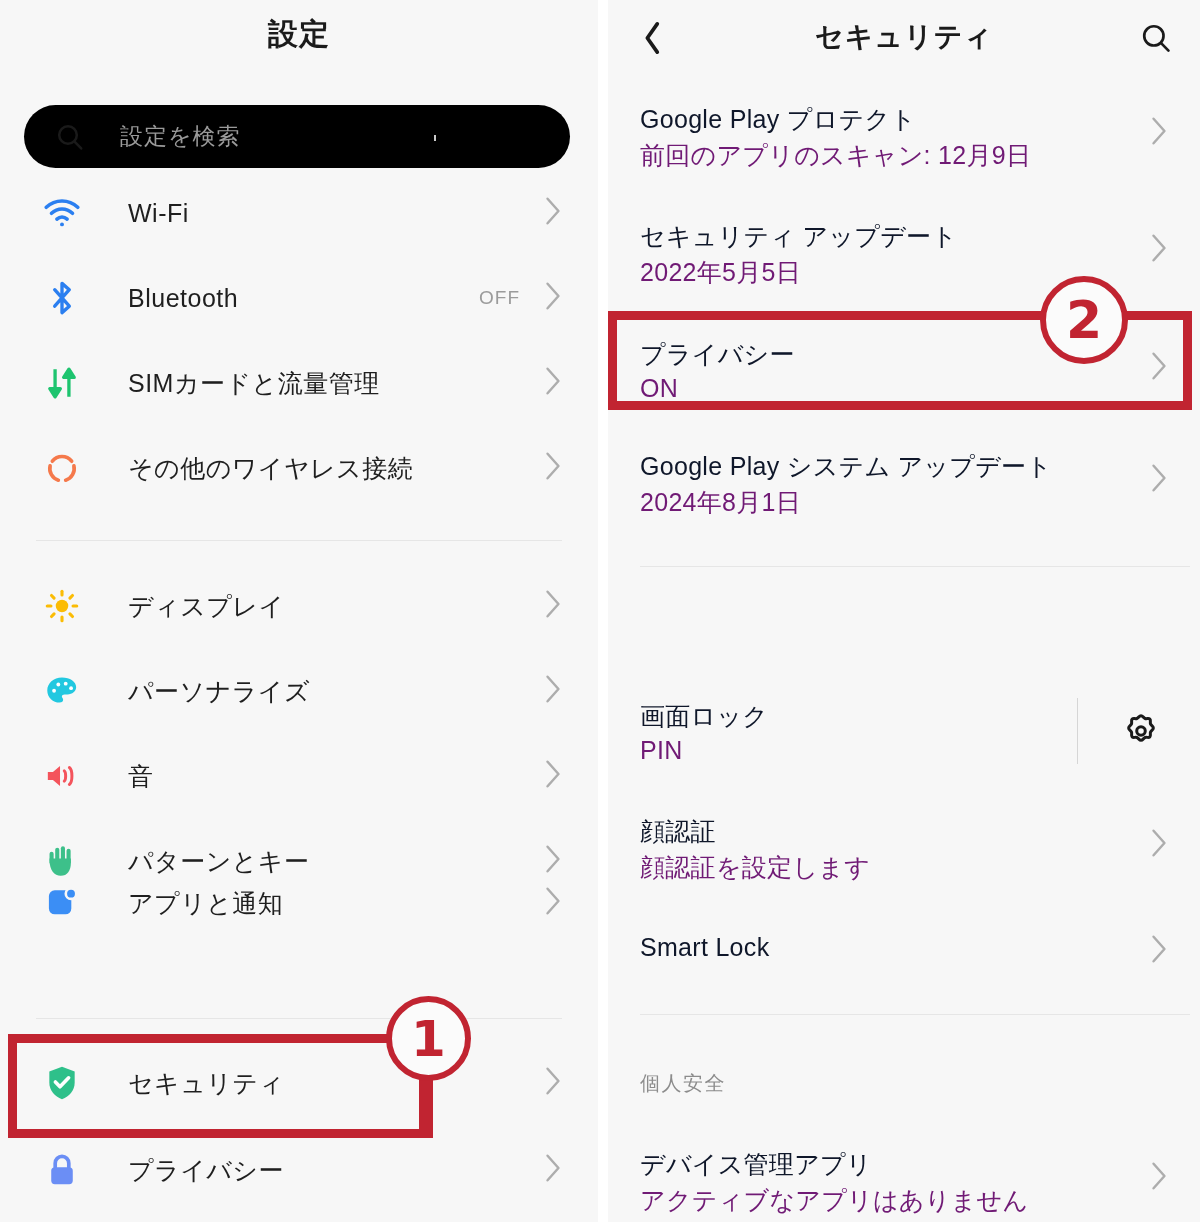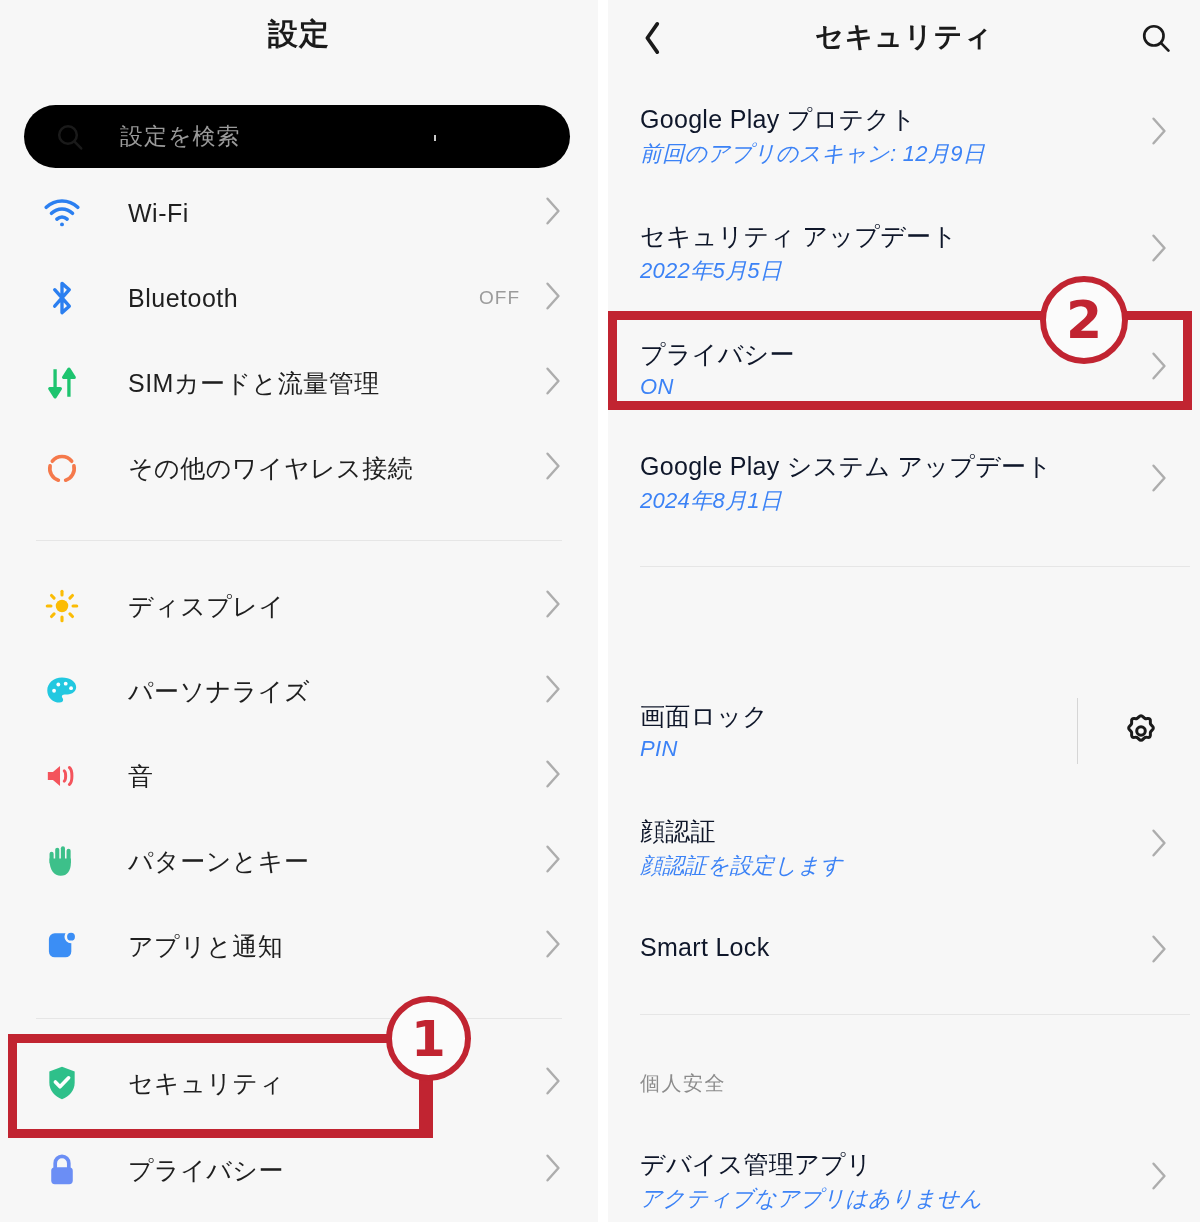--- a/index.html
+++ b/index.html
@@ -87,23 +87,22 @@
              display: flex; align-items: center; justify-content: center; }
 
   .rrow { position: absolute; left: 608px; width: 592px; }
   .rrow .rtitle {
     position: absolute; left: 32px; top: 0;
     font-size: 25px; color: #0f172a; letter-spacing: 0.3px;
     white-space: nowrap;
   }
   .rrow .rsub {
     position: absolute; left: 32px; top: 36px;
-    font-size: 22px; color: #3b82f6; letter-spacing: 0.3px;
+    font-size: 25px; color: #701a75; letter-spacing: 0.3px;
     white-space: nowrap;
-    font-style: italic;
   }
   .rrow .chev { position: absolute; right: 30px; }
 
   .section-head {
     position: absolute; left: 640px;
     font-size: 20px; color: #8c8c8c; letter-spacing: 1.5px;
   }
   .divider-r {
     position: absolute; left: 640px; width: 550px;
     height: 1px; background: #e6e6e6;
@@ -291,21 +290,21 @@
         </svg>
       </span>
       <span class="lbl">パターンとキー</span>
       <span class="chev">
         <svg width="22" height="30" viewBox="0 0 12 22" fill="none" stroke="#adadad" stroke-width="1.8" stroke-linecap="round" stroke-linejoin="round">
           <polyline points="2,2 10,11 2,20"></polyline>
         </svg>
       </span>
     </div>
 
-    <div class="srow" style="top:903px">
+    <div class="srow" style="top:860px">
       <span class="ico">
         <svg width="32" height="32" viewBox="0 0 22 22" fill="none">
           <path d="M2 6.2a4 4 0 0 1 4-4h7.4a4 4 0 0 1 4 4v8.6a4 4 0 0 1-4 4H6a4 4 0 0 1-4-4Z" fill="#3b8ef5"></path>
           <circle cx="17.2" cy="4.6" r="3.6" fill="#3b8ef5" stroke="#f7f7f7" stroke-width="1.8"></circle>
         </svg>
       </span>
       <span class="lbl">アプリと通知</span>
       <span class="chev">
         <svg width="22" height="30" viewBox="0 0 12 22" fill="none" stroke="#adadad" stroke-width="1.8" stroke-linecap="round" stroke-linejoin="round">
           <polyline points="2,2 10,11 2,20"></polyline>

